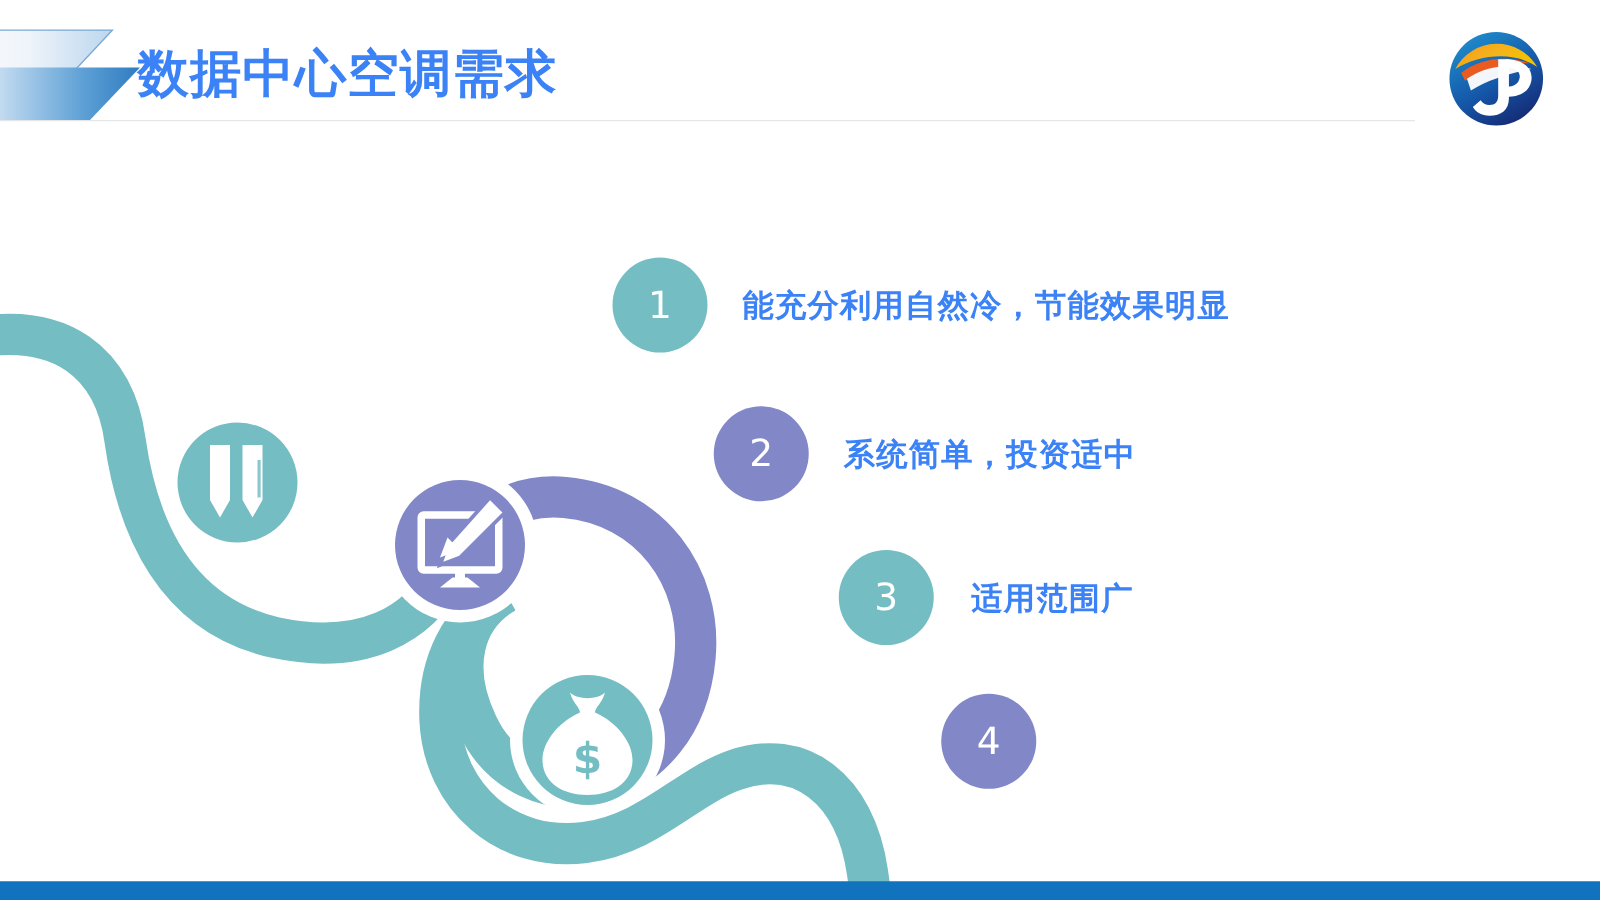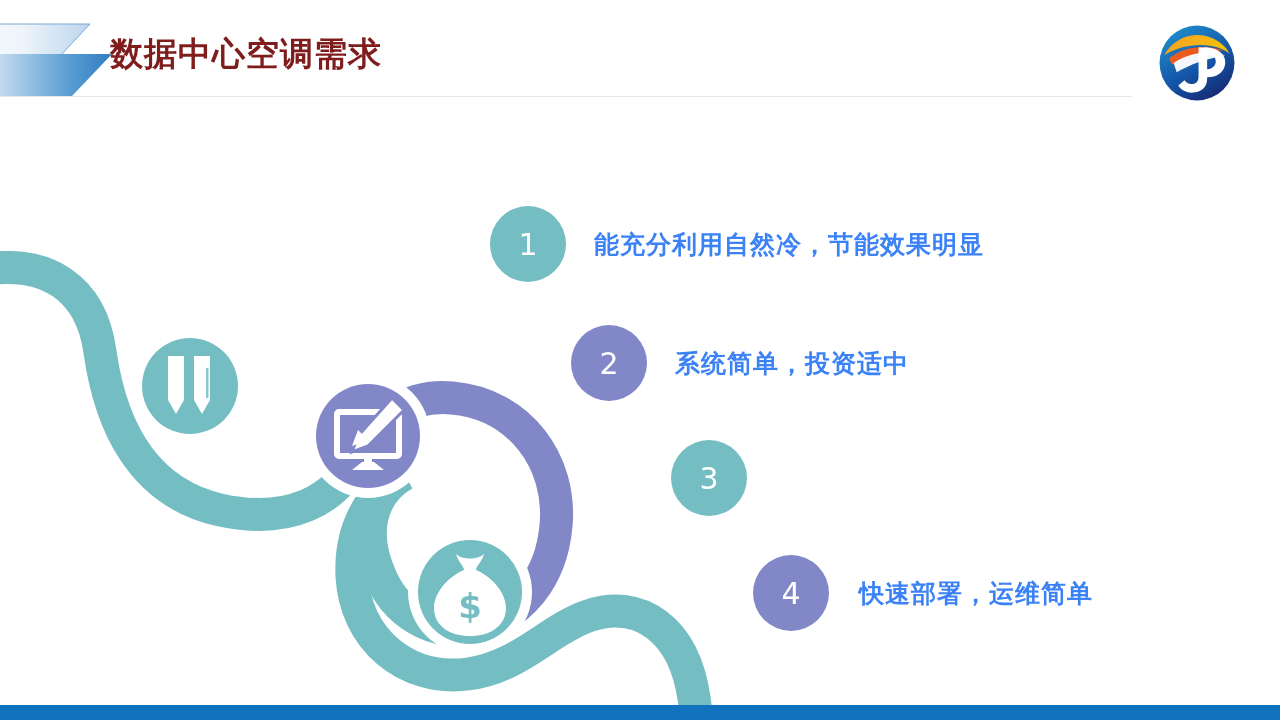--- a/index.html
+++ b/index.html
@@ -34,23 +34,23 @@
     left: 0;
     top: 96px;
     width: 1132px;
     height: 1px;
     background: #e3e7ea;
   }
   .slide-title {
     position: absolute;
     left: 110px;
     top: 32px;
-    font-size: 33px;
+    font-size: 41px;
     font-weight: bold;
-    color: #7f1d1d;
+    color: #3b82f6;
     letter-spacing: 1px;
     white-space: nowrap;
     text-shadow: 0 1px 0 rgba(255,255,255,.6);
   }
   .logo {
     position: absolute;
     left: 1158px;
     top: 24px;
     width: 78px;
     height: 78px;
@@ -214,23 +214,23 @@
       <div class="bullet-text" style="margin-left:28px;">能充分利用自然冷，节能效果明显</div>
     </div>
 
     <div class="bullet" style="left:571px; top:325px;">
       <div class="bullet-num" style="background:#8287C8;">2</div>
       <div class="bullet-text" style="margin-left:28px;">系统简单，投资适中</div>
     </div>
 
     <div class="bullet" style="left:671px; top:440px;">
       <div class="bullet-num" style="background:#74BDC3;">3</div>
+      <div class="bullet-text" style="margin-left:30px;">适用范围广</div>
     </div>
 
     <div class="bullet" style="left:753px; top:555px;">
       <div class="bullet-num" style="background:#8287C8;">4</div>
-      <div class="bullet-text" style="margin-left:30px;">快速部署，运维简单</div>
     </div>
   </div>
 
   <div class="bottom-bar"></div>
 
 </div>
 
 </body></html>

